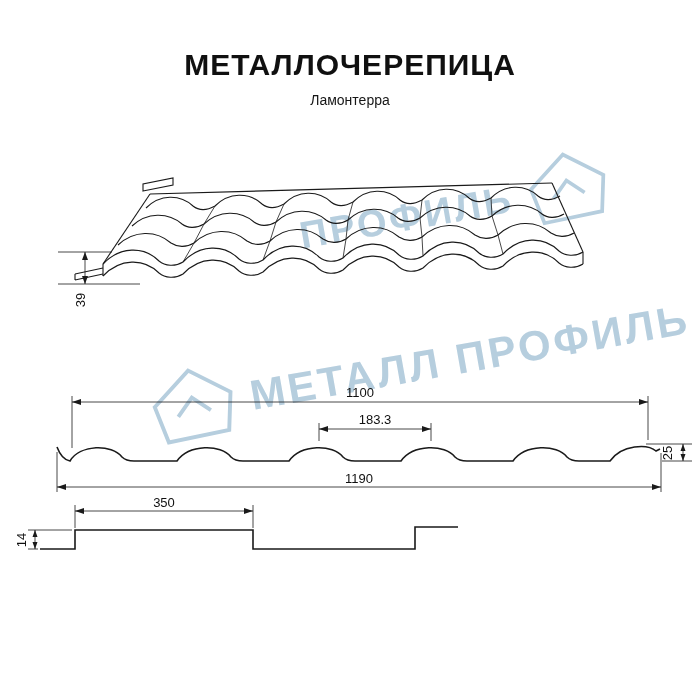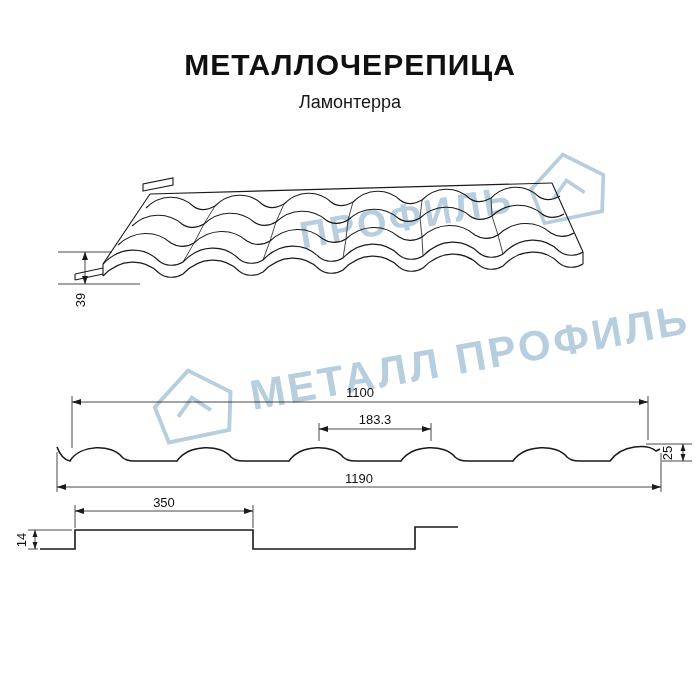--- a/index.html
+++ b/index.html
@@ -2,21 +2,21 @@
 <html><head>
 <meta charset="utf-8">
 <style>
   html,body{margin:0;padding:0;background:#ffffff;}
   .page{
     position:relative;width:700px;height:700px;background:#ffffff;
     overflow:hidden;font-family:"Liberation Sans",sans-serif;color:#111;
   }
   .header{position:absolute;top:48px;left:0;width:700px;text-align:center;z-index:3;}
   .title-main{font-size:30px;font-weight:bold;letter-spacing:1px;color:#101010;}
-  .title-sub{margin-top:10px;font-size:18px;font-weight:normal;color:#161616;}
+  .title-sub{margin-top:10px;font-size:14px;font-weight:normal;color:#161616;}
   .watermark{
     position:absolute;display:flex;align-items:center;gap:14px;
     transform:rotate(-10deg);transform-origin:0 50%;z-index:1;white-space:nowrap;
     user-select:none;pointer-events:none;
   }
   .wm-text{font-weight:bold;letter-spacing:3px;}
   .wm-mid .wm-text{font-size:42px;}
   .wm-top .wm-text{font-size:38px;}
   .drawing-layer{position:absolute;top:0;left:0;z-index:2;}
   .dim-label{font-size:13px;fill:#101010;font-family:"Liberation Sans",sans-serif;}

